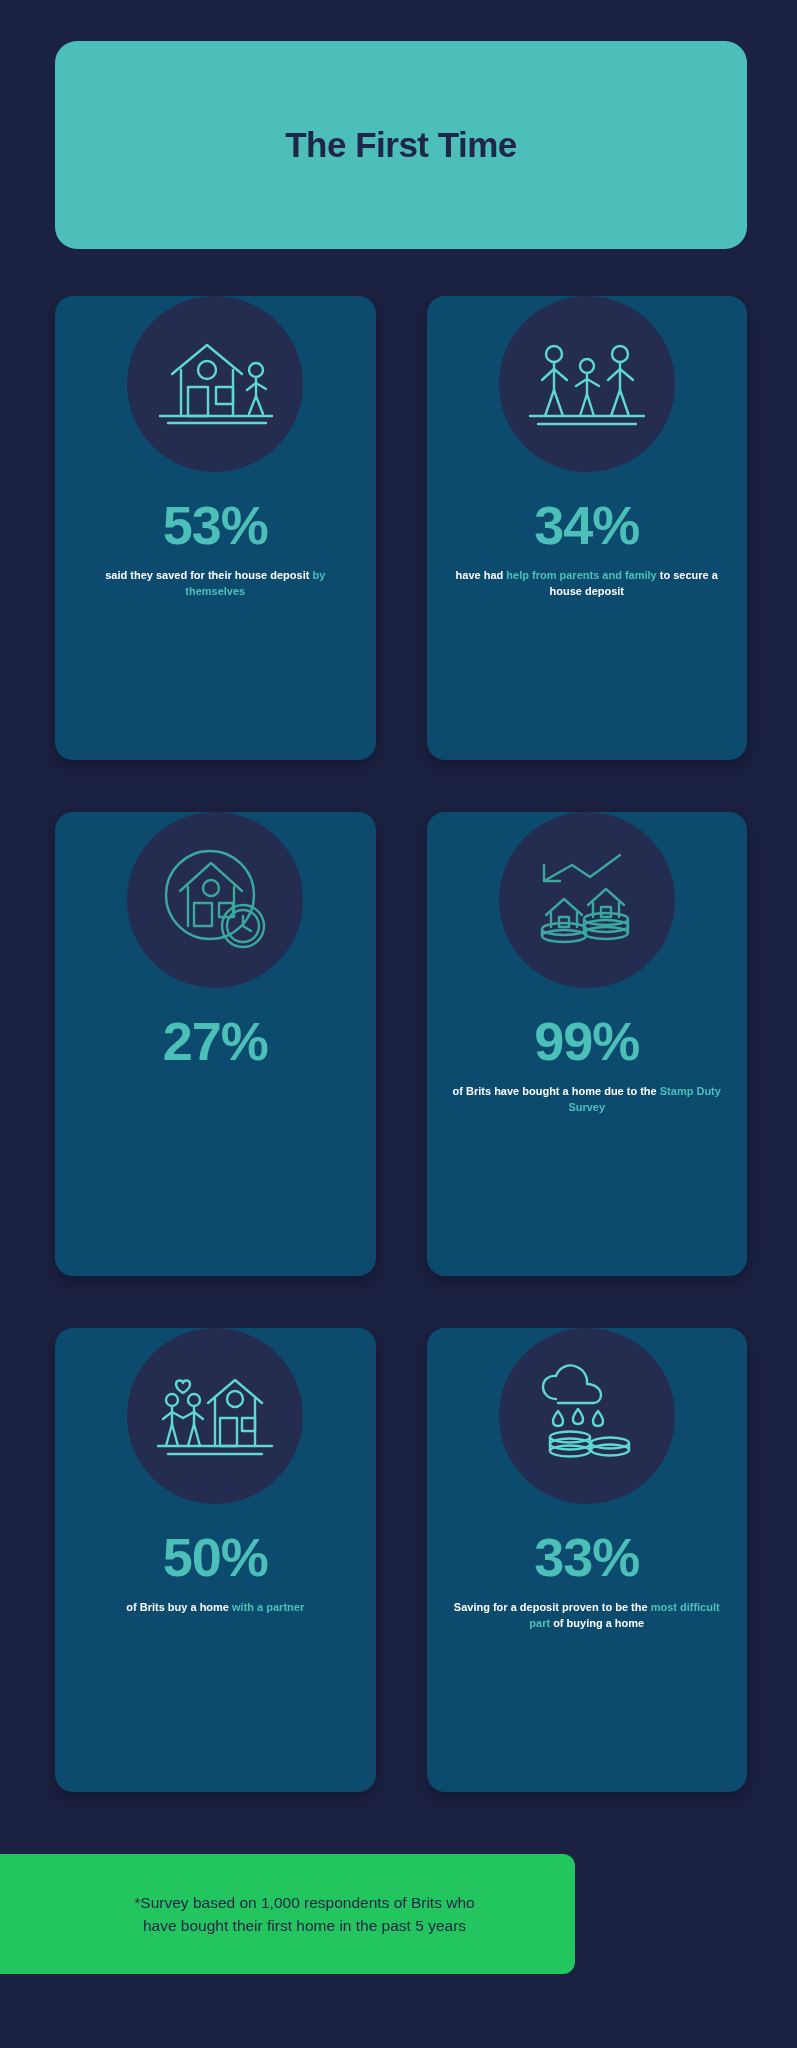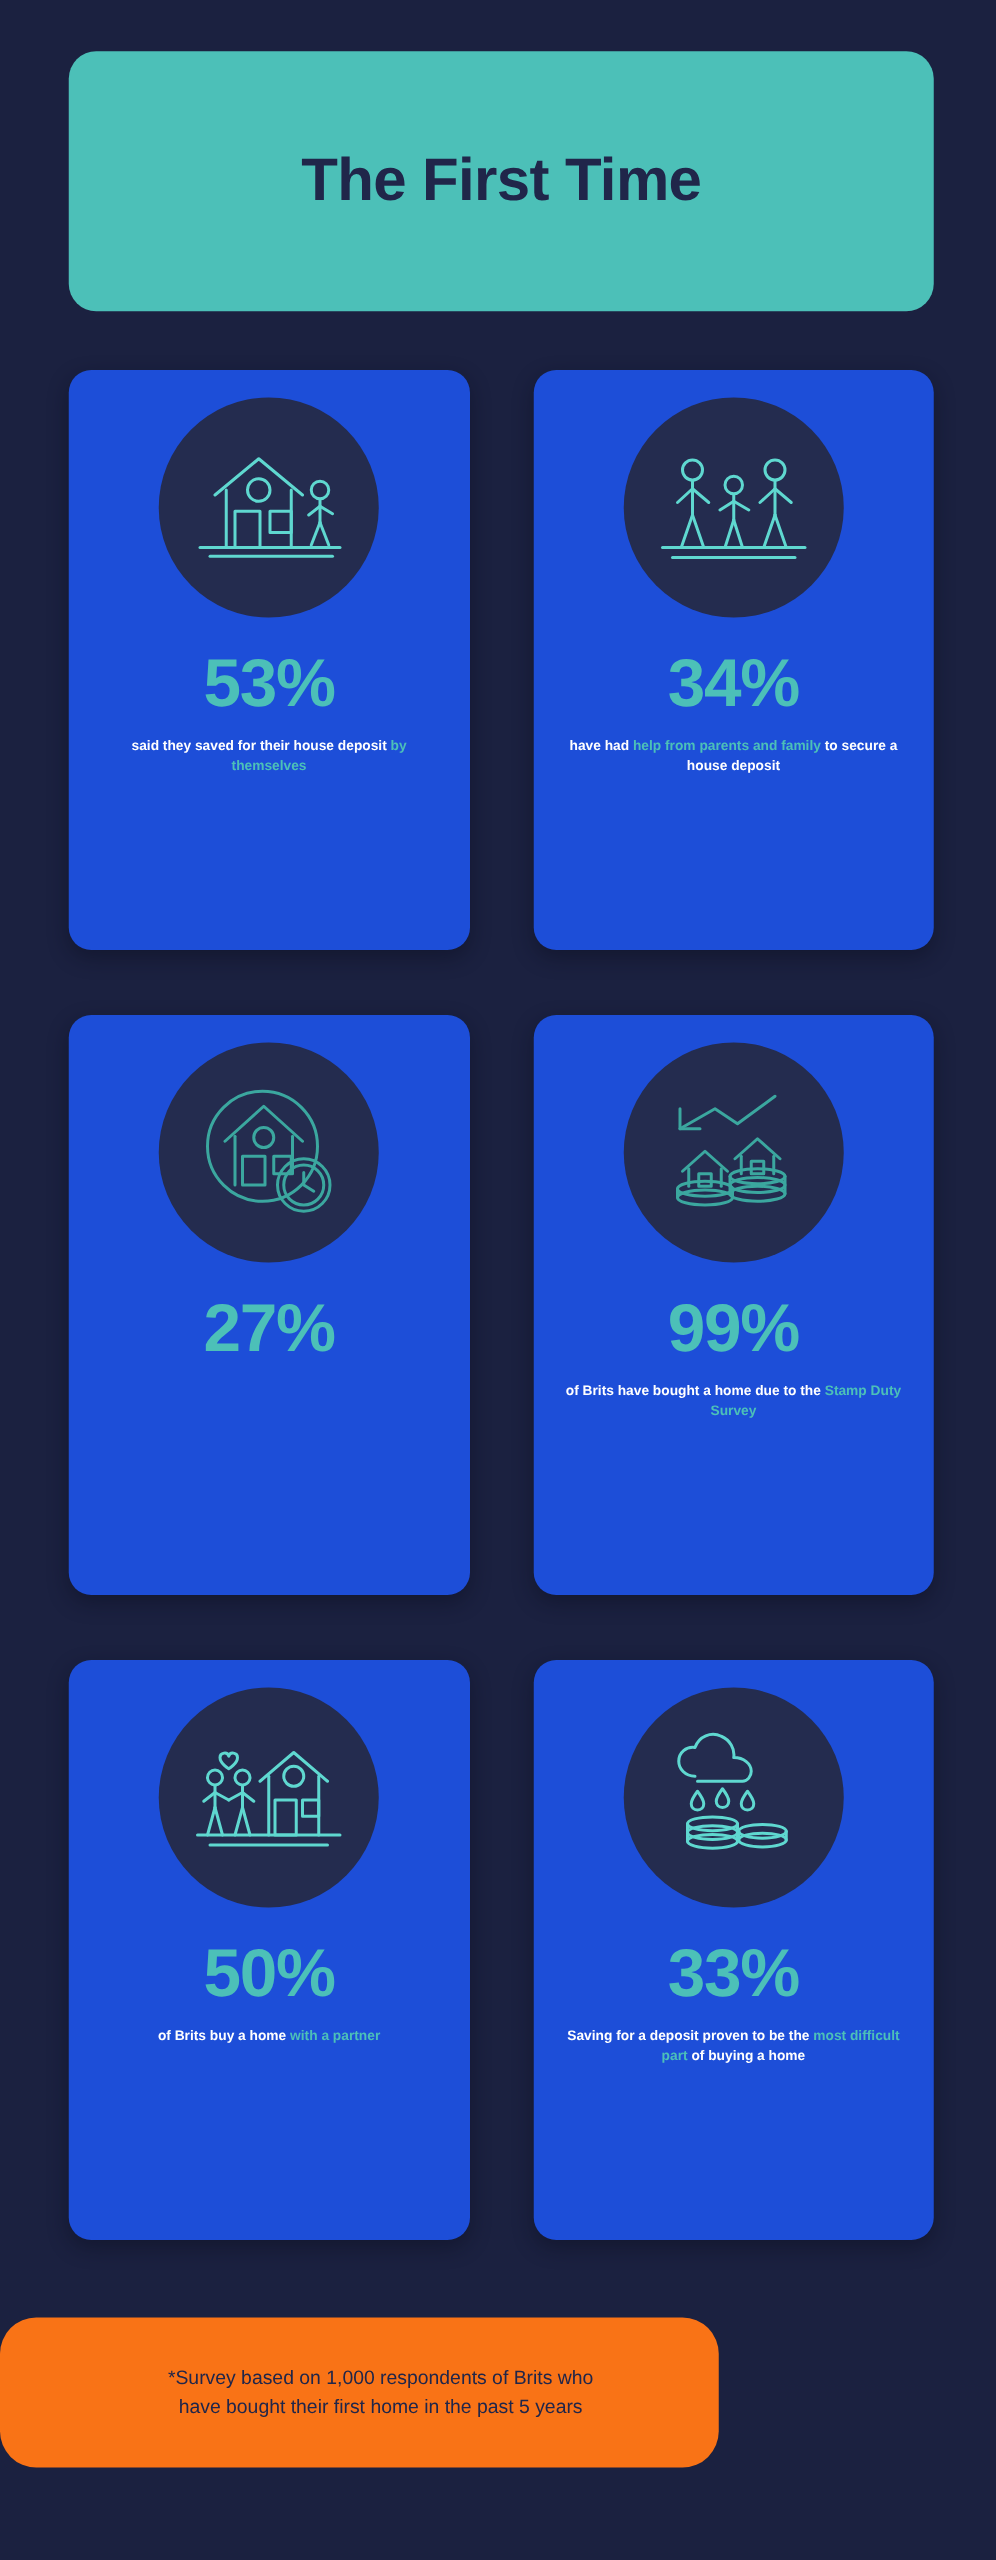--- a/index.html
+++ b/index.html
@@ -29,48 +29,47 @@
     height: 208px;
     background: #4cc0b8;
     border-radius: 22px;
     display: flex;
     align-items: center;
     justify-content: center;
     text-align: center;
   }
   .title-text {
     color: #20264a;
-    font-size: 48px;
+    font-size: 35px;
     font-weight: bold;
     line-height: 1.25;
     letter-spacing: -0.5px;
     padding: 0 30px;
   }
 
   
   .grid {
     position: absolute;
     left: 55px;
     top: 296px;
     width: 692px;
     display: grid;
     grid-template-columns: 1fr 1fr;
     grid-auto-rows: 464px;
     column-gap: 51px;
     row-gap: 52px;
   }
 
   .card {
-    background: #1d4ed8;
+    background: #0c4a6e;
     border-radius: 18px;
     position: relative;
     display: flex;
     flex-direction: column;
     align-items: center;
-    padding-top: 22px;
     box-shadow: 0 6px 16px rgba(10,14,32,0.45);
   }
 
   .icon-circle {
     width: 176px;
     height: 176px;
     border-radius: 50%;
     background: #242c4f;
     display: flex;
     align-items: center;
@@ -99,27 +98,26 @@
   }
   .caption .hl { color: #4cc0b8; }
 
   
   .footer-banner {
     position: absolute;
     left: 0px;
     top: 1854px;
     width: 575px;
     height: 120px;
-    background: #f97316;
+    background: #22c55e;
     border-top-right-radius: 12px;
     border-bottom-right-radius: 12px;
     display: flex;
     align-items: center;
     justify-content: center;
-    border-radius: 29px;
   }
   .footer-text {
     color: #20264a;
     font-size: 15.5px;
     line-height: 1.5;
     text-align: center;
     padding: 0 26px 0 60px;
   }
 </style>
 </head>

